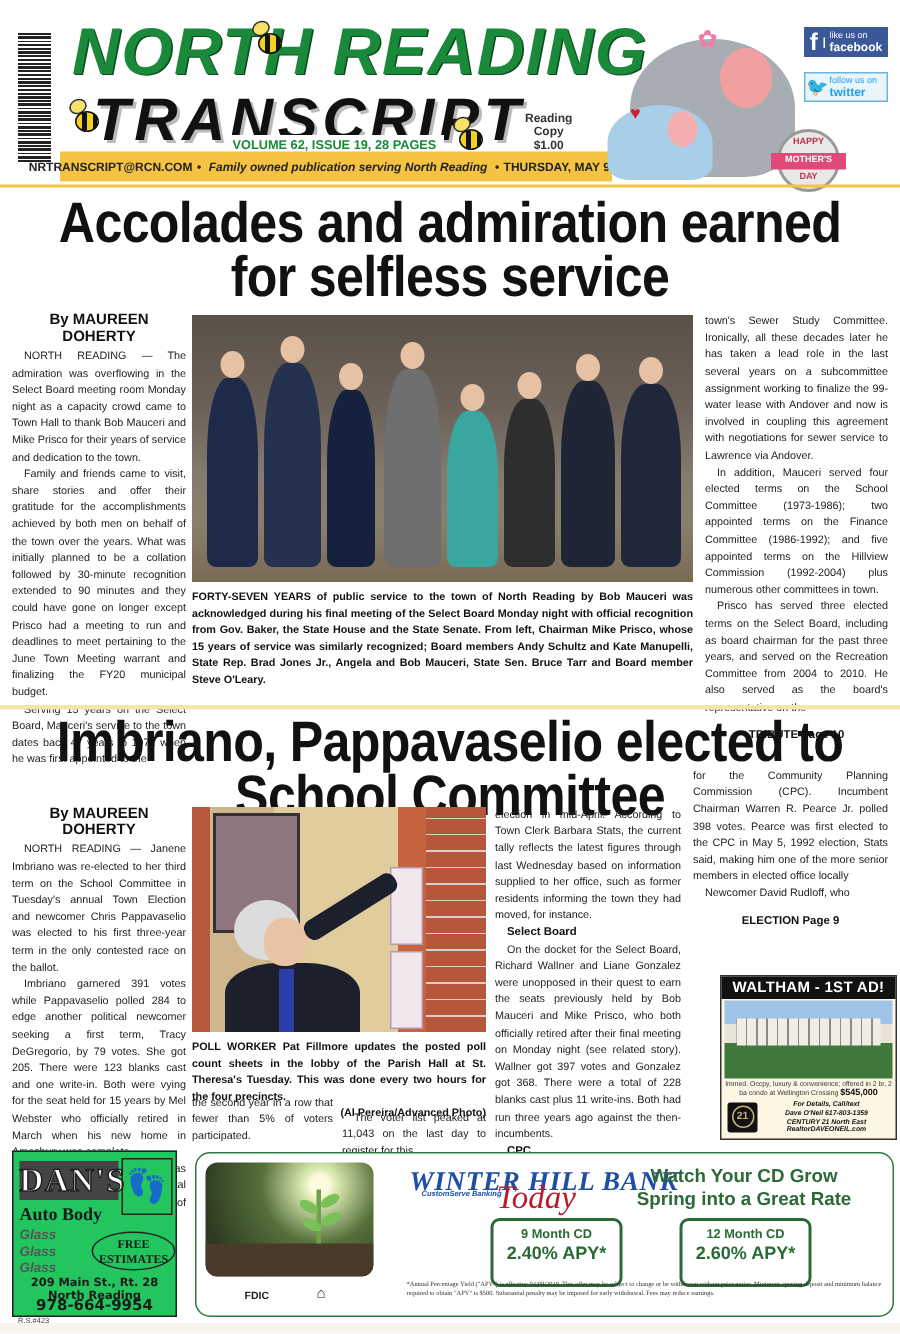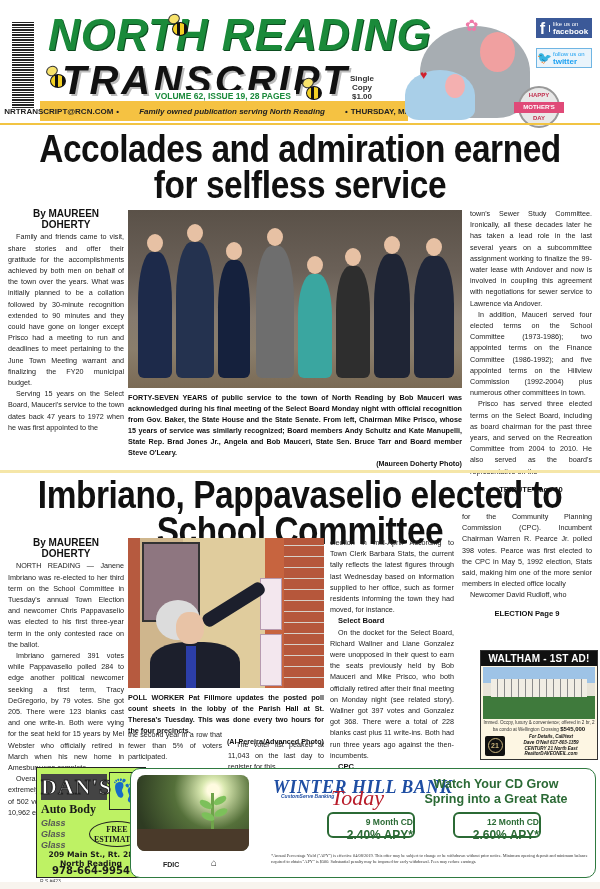--- a/index.html
+++ b/index.html
@@ -19,21 +19,21 @@
   .bee { position: absolute; width: 26px; height: 26px; }
   .bee .body { position: absolute; left: 6px; top: 8px; width: 16px; height: 14px; border-radius: 50%;
     background: repeating-linear-gradient(90deg, #f2d024 0 4px, #111 4px 7px); border: 1px solid #111; }
   .bee .wing { position: absolute; left: 2px; top: 0px; width: 12px; height: 10px; border-radius: 50%;
     background: #f7e26b; border: 1px solid #333; transform: rotate(-25deg); }
   .price { position: absolute; left: 350px; top: 74px; font-size: 8px; font-weight: 700; text-align: center; line-height: 9px; color: #333; }
   .volume-tab { position: absolute; left: 150px; top: 90px; background: #fff; color: #1a8a3a; font-size: 8.5px;
     font-weight: 700; padding: 1px 5px; white-space: nowrap; }
   .date-bar { position: absolute; left: 40px; top: 101px; width: 368px; height: 20px; background: #f5c242;
     font-size: 8px; font-weight: 700; color: #222; display: flex; align-items: center; justify-content: center; white-space: nowrap; }
-  .date-bar i { font-weight: 700; font-style: italic; margin: 0 17px; }
+  .date-bar i { font-weight: 700; font-style: italic; margin: 0 2px; }
   .rule-gold { position: absolute; left: 0; top: 123px; width: 600px; height: 2px; background: #f2c443; }
 
   .elephants { position: absolute; left: 390px; top: 8px; width: 150px; height: 115px; }
   .ele-big { position: absolute; left: 30px; top: 18px; width: 110px; height: 92px; background: #a7adb2; border-radius: 50% 50% 30% 30%; }
   .ele-ear { position: absolute; left: 90px; top: 24px; width: 35px; height: 40px; background: #f0a0a0; border-radius: 50%; }
   .ele-small { position: absolute; left: 15px; top: 62px; width: 70px; height: 50px; background: #a9cfe8; border-radius: 50% 50% 20% 20%; }
   .ele-small-ear { position: absolute; left: 55px; top: 66px; width: 20px; height: 24px; background: #f4b0b0; border-radius: 50%; }
   .ele-heart { position: absolute; left: 30px; top: 60px; color: #d0202c; font-size: 12px; }
   .ele-flower { position: absolute; left: 75px; top: 8px; color: #f07aa8; font-size: 16px; }
   .mothers-day { position: absolute; left: 128px; top: 78px; width: 42px; height: 42px; border-radius: 50%;
@@ -93,21 +93,21 @@
   .ad-waltham .hdr { background: #111; color: #fff; font-weight: 900; font-size: 10px; text-align: center; height: 15px; line-height: 15px; letter-spacing: 0.2px; }
   .ad-waltham .img { height: 52px; margin: 1px 2px; background: linear-gradient(180deg, #9ec3e6 0 30%, #e7e3d8 30% 55%, #3f7a3c 55% 100%); position: relative; }
   .ad-waltham .img .bld { position: absolute; left: 8px; top: 12px; width: 96px; height: 18px; background: repeating-linear-gradient(90deg, #f1ede4 0 6px, #8b8b8b 6px 7px); }
   .ad-waltham .desc { font-size: 4.6px; line-height: 6px; text-align: center; color: #333; }
   .ad-waltham .desc b { font-size: 6px; color: #111; }
   .ad-waltham .bottom { display: flex; align-items: center; margin-top: 1px; }
   .c21 { width: 20px; height: 20px; background: #111; color: #c8b27a; font-size: 10px; font-weight: 700; display: flex; align-items: center; justify-content: center; margin-left: 4px; border-radius: 2px; }
   .c21 span { border: 1px solid #c8b27a; border-radius: 50%; width: 15px; height: 15px; display:flex; align-items:center; justify-content:center; font-size: 7px; }
   .ad-waltham .contact { flex: 1; text-align: center; font-size: 4.6px; line-height: 5.8px; font-weight: 700; font-style: italic; color: #111; }
 
-  .ad-dans { position: absolute; left: 8px; top: 767px; width: 110px; height: 111px; border: 1px solid #222; background: #bef264; margin-left: 28px; }
+  .ad-dans { position: absolute; left: 8px; top: 767px; width: 110px; height: 111px; border: 1px solid #222; background: #22c55e; }
   .dans-name { position: absolute; left: 4px; top: 6px; width: 66px; height: 26px; background: #444; color: #fff;
     font-family: "Liberation Serif", serif; font-weight: 900; font-size: 22px; text-align: center; line-height: 26px; letter-spacing: 1px;
     -webkit-text-stroke: 1px #222; }
   .dans-feet { position: absolute; left: 72px; top: 4px; width: 34px; height: 38px; border: 1px solid #222; font-size: 22px; text-align: center; line-height: 36px; }
   .dans-sub { position: absolute; left: 4px; top: 34px; font-family: "Liberation Serif", serif; font-weight: 900; font-size: 12px; }
   .dans-glass { position: absolute; left: 4px; top: 50px; font-size: 9px; line-height: 11px; font-style: italic; color: #555; font-weight: 700; }
   .dans-free { position: absolute; left: 52px; top: 53px; width: 56px; height: 26px; border: 1px solid #222; border-radius: 50%;
     font-family: "Liberation Serif", serif; font-weight: 700; font-size: 8px; line-height: 10px; text-align: center; padding-top: 3px; }
   .dans-addr { position: absolute; left: 0; top: 82px; width: 108px; text-align: center; font-family: "DejaVu Sans", sans-serif; font-weight: 700; font-size: 7.6px; line-height: 9px; }
   .dans-phone { position: absolute; left: 0; top: 97px; width: 108px; text-align: center; font-family: "DejaVu Sans", sans-serif; font-weight: 700; font-size: 10px; }
@@ -119,22 +119,22 @@
   .bank-photo .soil { position: absolute; left: 0; bottom: 0; width: 100%; height: 22px; background: #4a3a2a; }
   .bank-photo .stem { position: absolute; left: 74px; top: 18px; width: 3px; height: 40px; background: #6fa34a; }
   .bank-photo .leaf { position: absolute; width: 14px; height: 7px; background: #7cc05a; border-radius: 50%; }
   .fdic { position: absolute; left: 32px; top: 92px; font-size: 7px; font-weight: 900; color: #222; }
   .ehl { position: absolute; left: 80px; top: 88px; font-size: 10px; color: #222; }
   .bank-logo { position: absolute; left: 142px; top: 8px; font-family: "Liberation Serif", serif; font-weight: 900; font-style: italic;
     font-size: 18px; color: #1f4ea3; letter-spacing: 0.5px; text-align: center; }
   .bank-tag { position: absolute; left: 150px; top: 24px; font-size: 5px; color: #1f4ea3; font-weight: 700; font-style: italic; }
   .bank-today { position: absolute; left: 200px; top: 16px; font-family: "Liberation Serif", serif; font-style: italic; font-size: 22px; color: #b81c2a; }
   .bank-headline { position: absolute; left: 270px; top: 8px; width: 190px; text-align: center; font-size: 12.5px; line-height: 15px; font-weight: 700; color: #2b6a35; }
-  .cd-box { position: absolute; top: 43px; width: 88px; height: 26px; border: 2px solid #2b6a35; border-radius: 6px;
-    text-align: right; color: #2b6a35; font-weight: 700; }
+  .cd-box { position: absolute; top: 43px; width: 88px; height: 46px; border: 2px solid #2b6a35; border-radius: 6px;
+    text-align: center; color: #2b6a35; font-weight: 700; }
   .cd-box .term { font-size: 8.5px; line-height: 11px; padding-top: 3px; }
   .cd-box .rate { font-size: 12px; line-height: 15px; }
   .cd1 { left: 196px; } .cd2 { left: 322px; }
   .bank-fine { position: absolute; left: 140px; top: 84px; width: 320px; font-family: "Liberation Serif", serif; font-size: 4.3px; line-height: 6px; color: #333; }
 
   .rule-bottom { position: absolute; left: 0; top: 882px; width: 600px; height: 7px; background: #f8f4ee; }
 </style>
 </head>
 <body>
 
@@ -148,21 +148,21 @@
     </div>
   <div class="bee" style="left:44px;top:66px;">
       <div class="wing"></div>
       <div class="body"></div>
     </div>
   <div class="bee" style="left:300px;top:78px;">
       <div class="wing"></div>
       <div class="body"></div>
     </div>
   <div class="price">
-    <div>Single</div>
+    <div>Reading</div>
     <div>Copy</div>
     <div>$1.00</div>
   </div>
   <div class="volume-tab">VOLUME 62, ISSUE 19, 28 PAGES</div>
   <div class="date-bar">
     <span>NRTRANSCRIPT@RCN.COM</span>
     <span style="margin:0 3px;">•</span>
     <i>Family owned publication serving North Reading</i>
     <span style="margin:0 3px;">•</span>
     <span>THURSDAY, MAY 9, 2019</span>
@@ -193,20 +193,21 @@
   <div class="rule-gold"></div>
 </header>
 
 <h1 class="headline h1">
   <div>Accolades and admiration earned</div>
   <div>for selfless service</div>
 </h1>
 
 <div class="col" style="left:8px;top:208px;width:116px;">
   <p class="byline">By MAUREEN DOHERTY</p>
+  <p>NORTH READING — The admiration was overflowing in the Select Board meeting room Monday night as a capacity crowd came to Town Hall to thank Bob Mauceri and Mike Prisco for their years of service and dedication to the town.</p>
   <p>Family and friends came to visit, share stories and offer their gratitude for the accomplishments achieved by both men on behalf of the town over the years. What was initially planned to be a collation followed by 30-minute recognition extended to 90 minutes and they could have gone on longer except Prisco had a meeting to run and deadlines to meet pertaining to the June Town Meeting warrant and finalizing the FY20 municipal budget.</p>
   <p>Serving 15 years on the Select Board, Mauceri's service to the town dates back 47 years to 1972 when he was first appointed to the</p>
 </div>
 
 <div class="photo photo1">
   <div class="person" style="left:10px;width:34px;height:126px;background:#1d2a4a;">
       <div class="head"></div>
     </div>
   <div class="person" style="left:48px;width:38px;height:136px;background:#24324f;">
       <div class="head"></div>
@@ -225,21 +226,20 @@
     </div>
   <div class="person" style="left:246px;width:36px;height:124px;background:#1f2535;">
       <div class="head"></div>
     </div>
   <div class="person" style="left:286px;width:40px;height:122px;background:#20273a;">
       <div class="head"></div>
     </div>
 </div>
 <div class="caption" style="left:128px;top:392px;width:334px;">
   <span class="lead">FORTY-SEVEN YEARS</span><span> of public service to the town of North Reading by Bob Mauceri was acknowledged during his final meeting of the Select Board Monday night with official recognition from Gov. Baker, the State House and the State Senate. From left, Chairman Mike Prisco, whose 15 years of service was similarly recognized; Board members Andy Schultz and Kate Manupelli, State Rep. Brad Jones Jr., Angela and Bob Mauceri, State Sen. Bruce Tarr and Board member Steve O'Leary.</span>
-  <div class="credit">(Maureen Doherty Photo)</div>
 </div>
 
 <div class="col" style="left:470px;top:208px;width:122px;">
   <p style="text-indent:0">town's Sewer Study Committee. Ironically, all these decades later he has taken a lead role in the last several years on a subcommittee assignment working to finalize the 99-water lease with Andover and now is involved in coupling this agreement with negotiations for sewer service to Lawrence via Andover.</p>
   <p>In addition, Mauceri served four elected terms on the School Committee (1973-1986); two appointed terms on the Finance Committee (1986-1992); and five appointed terms on the Hillview Commission (1992-2004) plus numerous other committees in town.</p>
   <p>Prisco has served three elected terms on the Select Board, including as board chairman for the past three years, and served on the Recreation Committee from 2004 to 2010. He also served as the board's representative on the</p>
   <p class="jump" style="margin-top:7px;">TRIBUTE Page 10</p>
 </div>
 
 <div class="rule-sep"></div>

